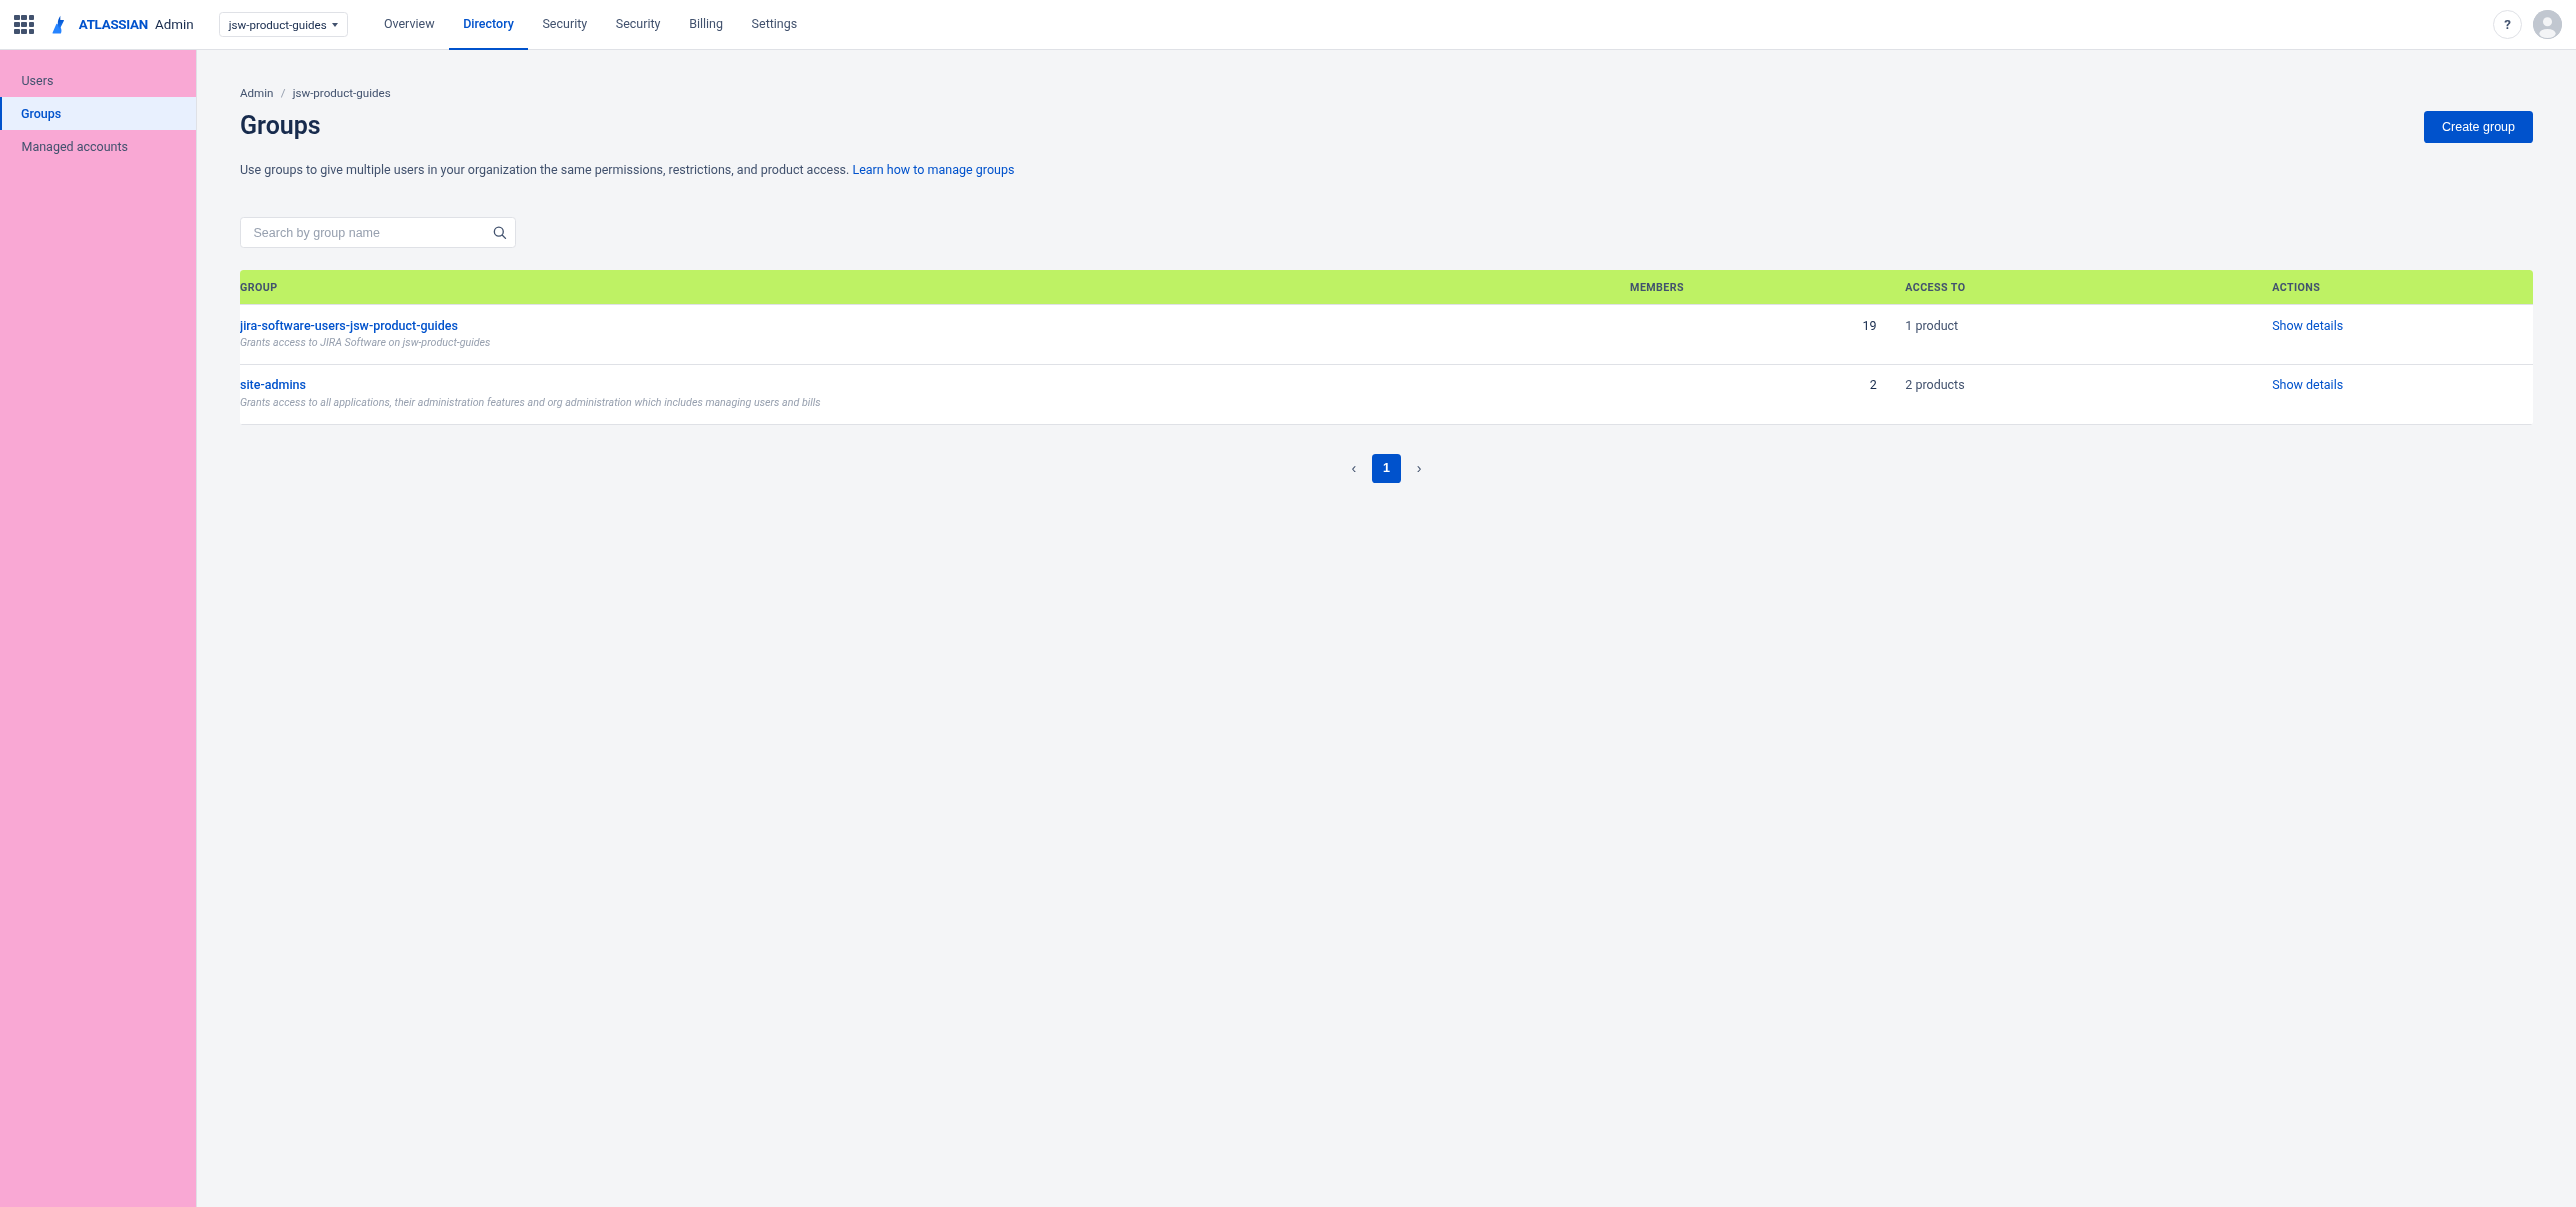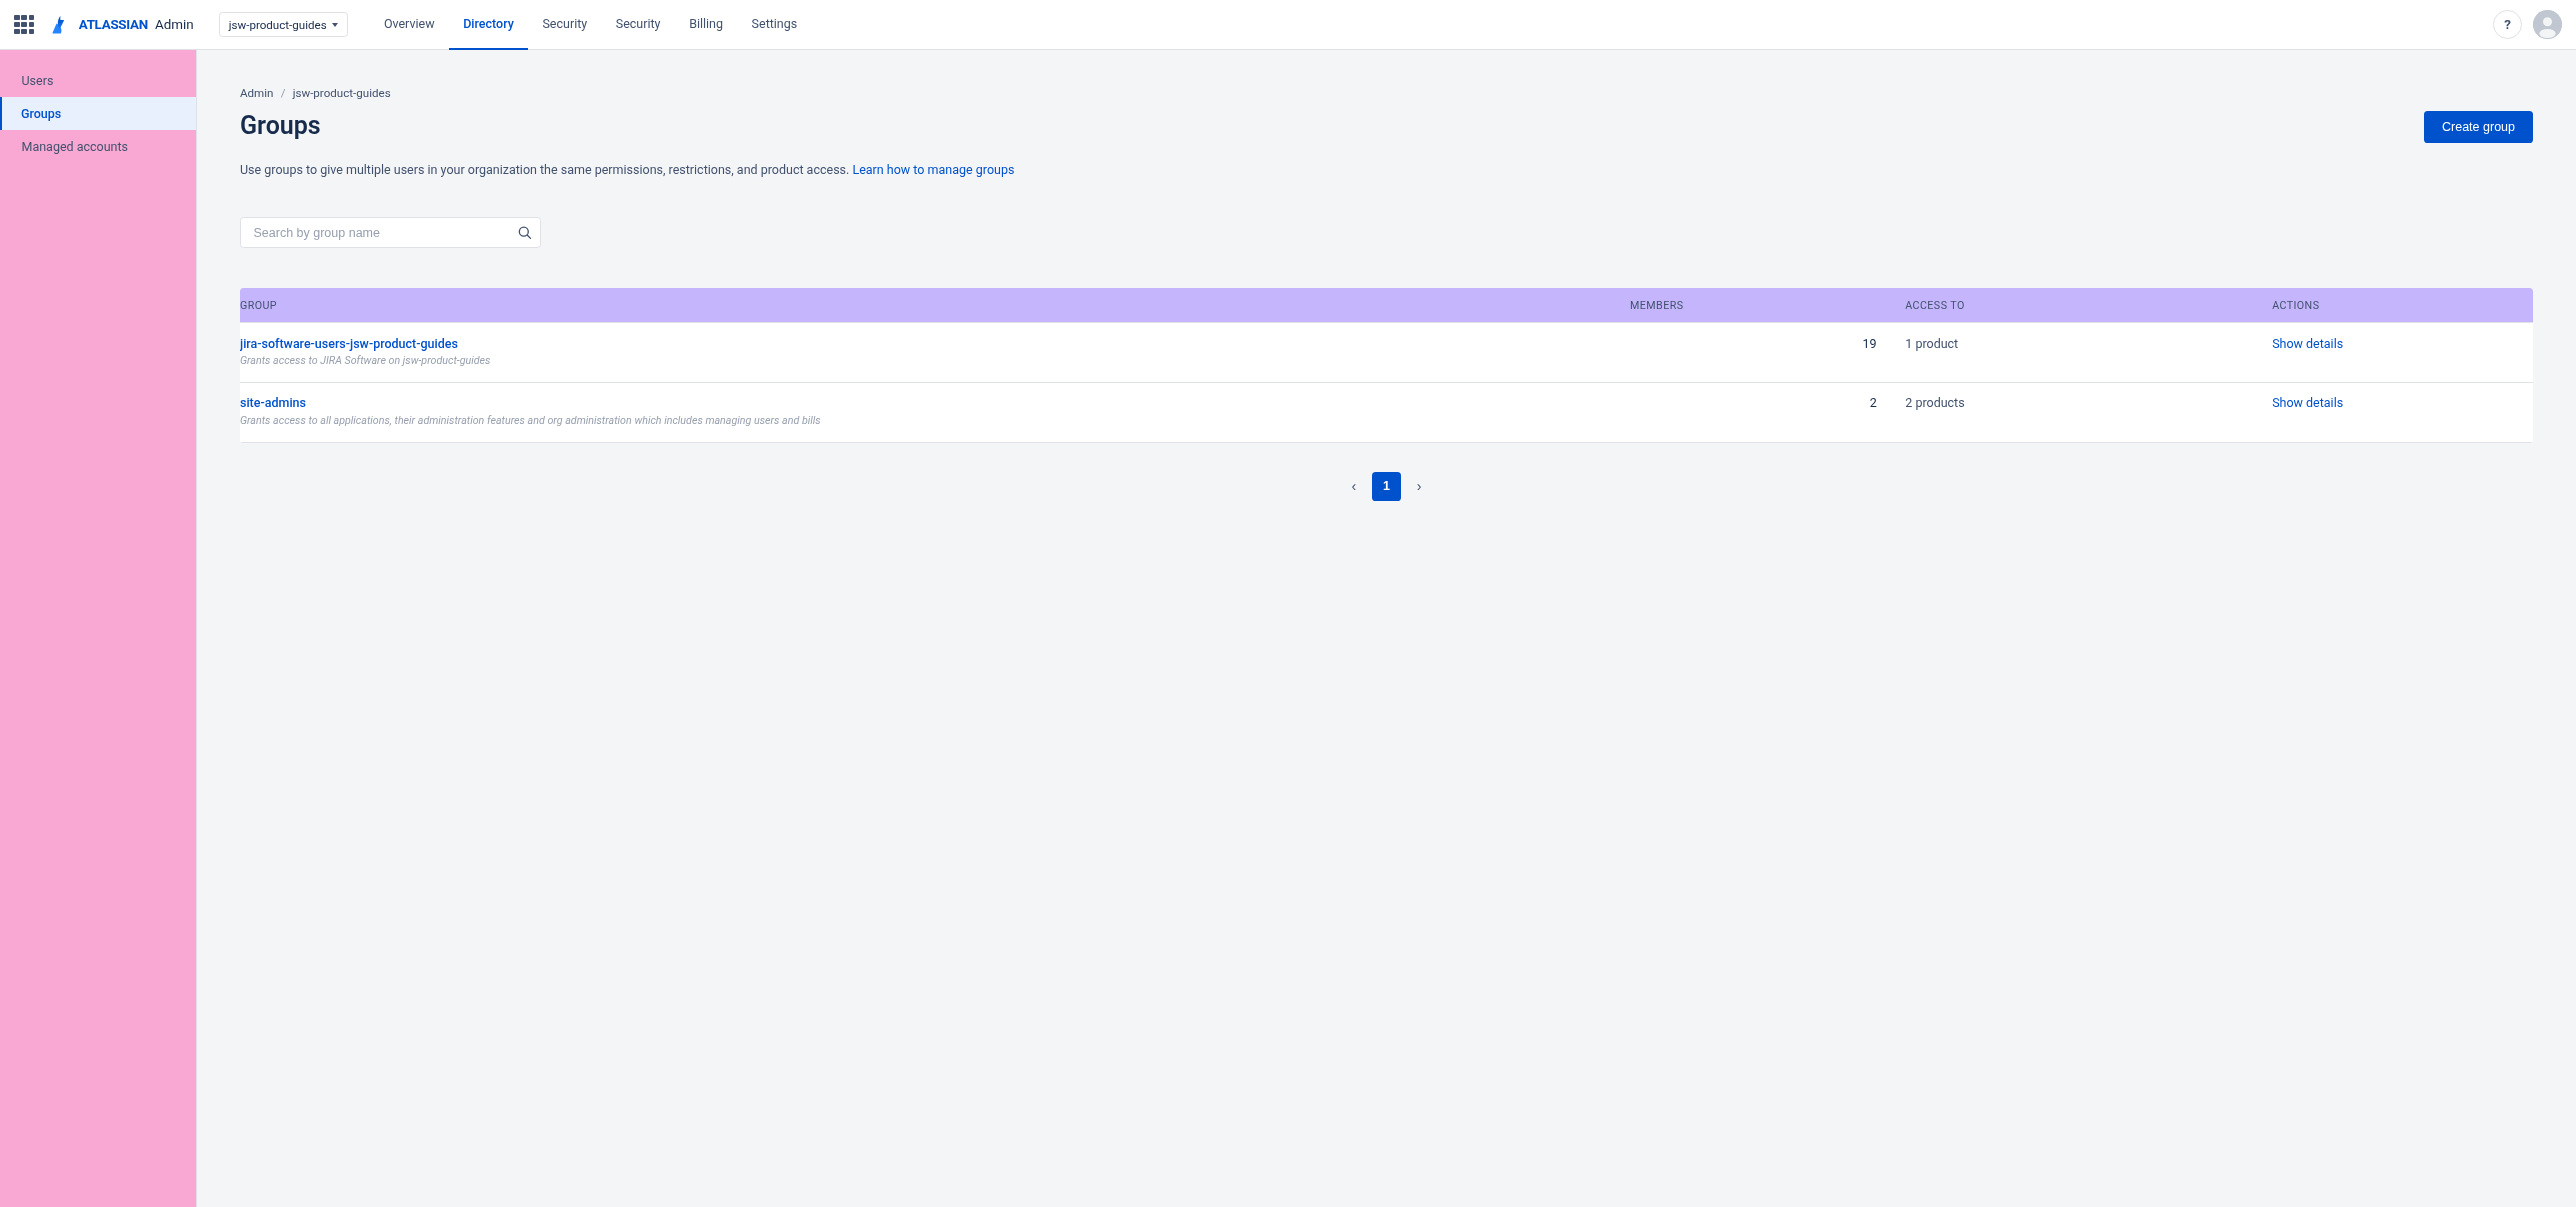--- a/index.html
+++ b/index.html
@@ -232,22 +232,22 @@
       line-height: 1.5;
     }
     .page-desc a {
       color: #0052cc;
       text-decoration: none;
     }
 
     
     .search-box {
       position: relative;
-      width: 301px;
-      margin-bottom: 40px;
+      width: 276px;
+      margin-bottom: 22px;
     }
     .search-input {
       width: 100%;
       padding: 7.2px 36px 7.2px 12.5px;
       border: 0.9px solid #dfe1e6;
       border-radius: 3.6px;
       font-size: 12.5px;
       color: #172b4d;
       background: #fff;
       outline: none;
@@ -271,27 +271,27 @@
     .groups-table {
       width: 100%;
       border-collapse: collapse;
       background: #fff;
       border-radius: 3.6px;
       overflow: hidden;
     }
     .groups-table th {
       text-align: left;
       font-size: 10.7px;
-      font-weight: 400;
+      font-weight: 700;
       color: #42526e;
       text-transform: uppercase;
       letter-spacing: 0.04em;
       padding: 10.7px 14.3px;
       border-bottom: 1.8px solid #dfe1e6;
-      background: #c4b5fd;
+      background: #bef264;
     }
     .groups-table th:first-child { padding-left: 0; }
     .col-group { width: 60%; }
     .col-members { width: 12%; text-align: right; }
     .col-access { width: 16%; }
     .col-actions { width: 12%; }
 
     .groups-table td {
       padding: 12.5px 14.3px;
       vertical-align: top;

